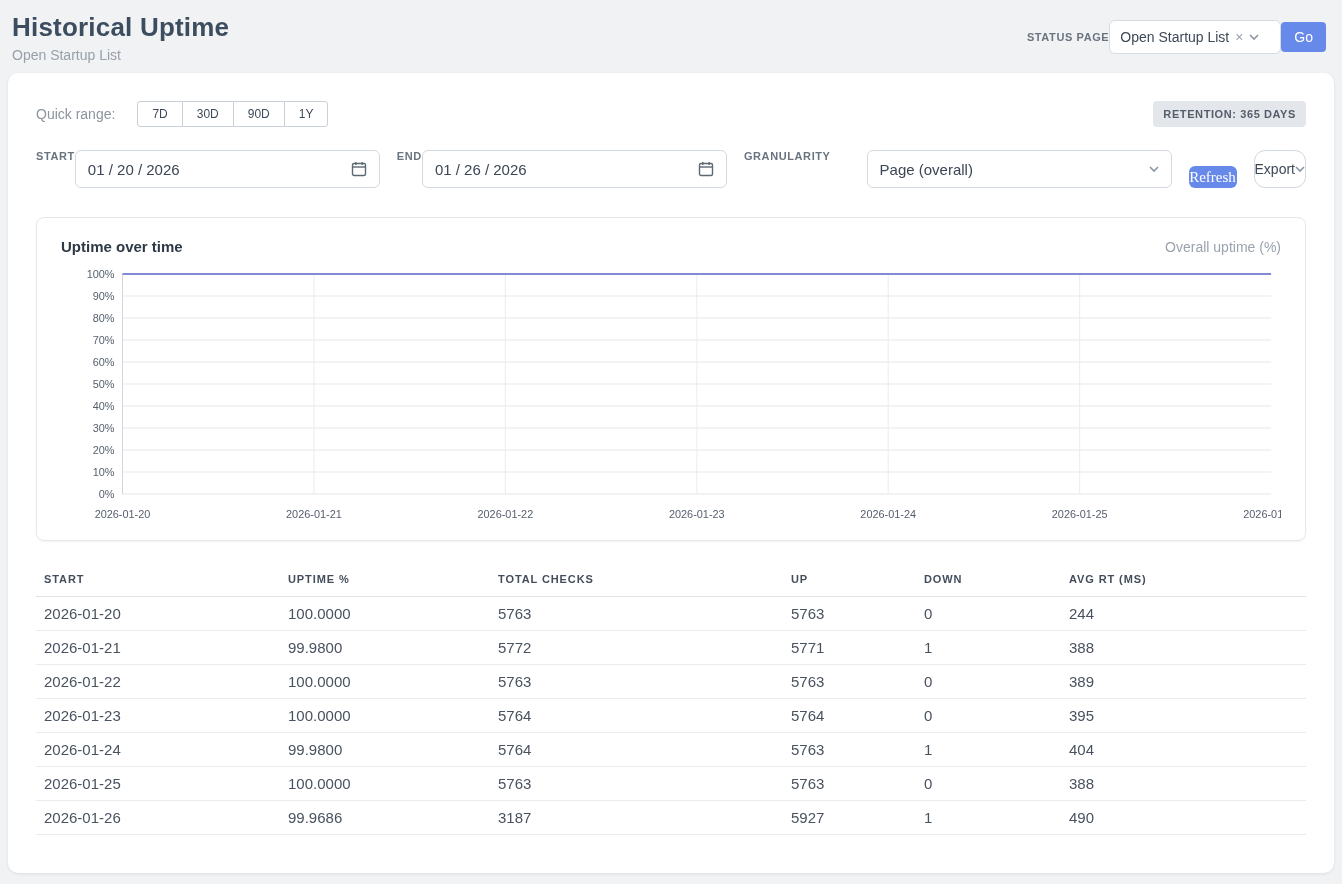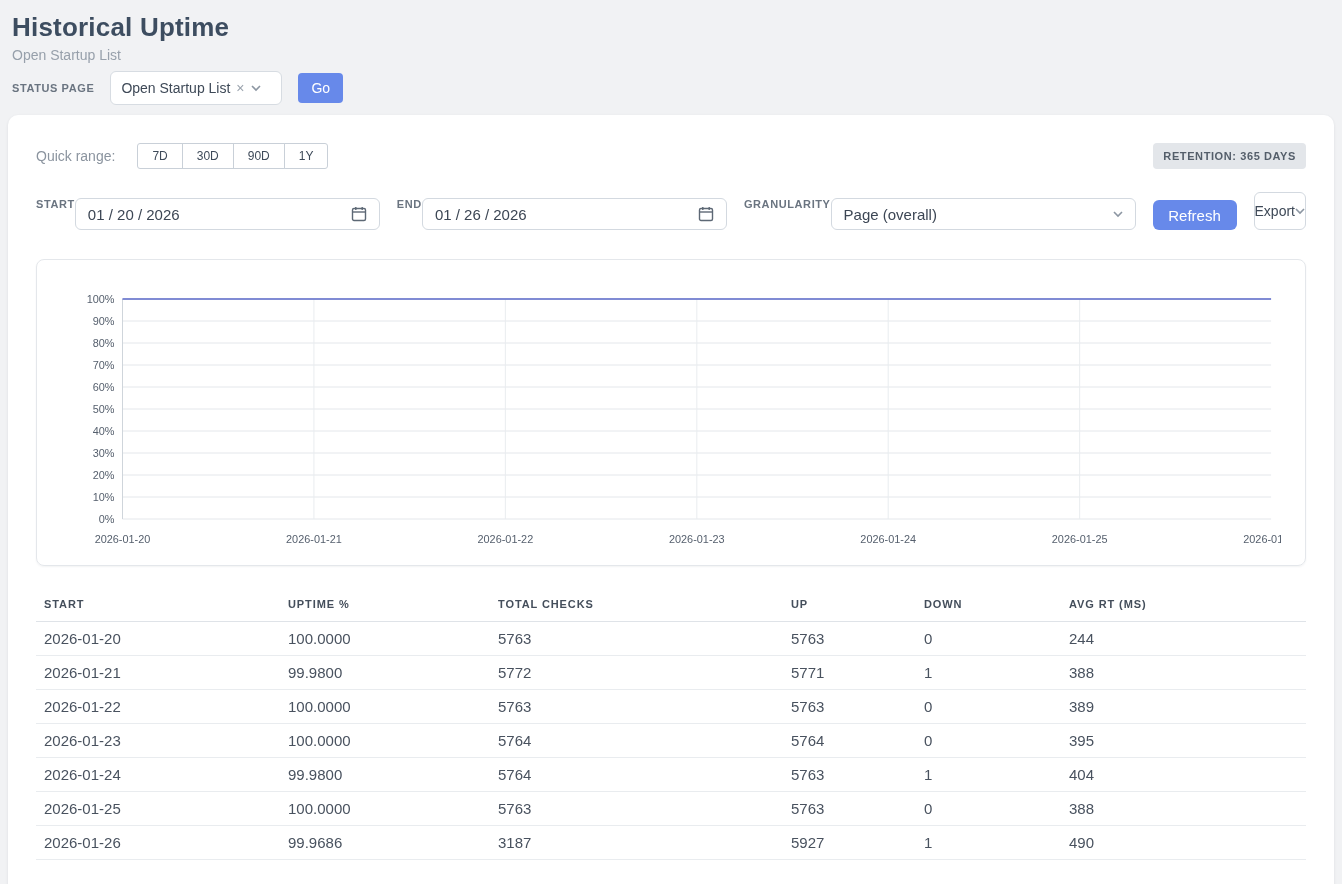--- a/index.html
+++ b/index.html
@@ -9,25 +9,24 @@
     font-family: "Liberation Sans", "DejaVu Sans", sans-serif;
     color: #3e4a59;
     overflow: hidden;
   }
   :root { --accent: #6789ea; --line: #5b6ac9; }
 
   
   .top-header {
     display: flex; justify-content: space-between; align-items: flex-start;
     padding: 12px 16px 10px 12px;
-    flex-direction: column;
   }
   .page-title { font-size: 26px; font-weight: 700; color: #3d4d60; letter-spacing: 0.2px; }
   .page-subtitle { font-size: 14px; color: #97a0ab; margin-top: 4px; }
-  .header-right { display: flex; align-items: center; gap: 16px; margin-top: 8px; }
+  .header-right { display: flex; align-items: center; margin-top: 8px; }
   .status-page-label { font-size: 11px; font-weight: 700; letter-spacing: 0.6px; color: #6a7480; }
   .select-box {
     display: flex; align-items: center; gap: 6px;
     background: #fff; border: 1px solid #d7dce2; border-radius: 6px;
     padding: 8px 10px; min-width: 172px; cursor: pointer; font-size: 14px; color: #3e4957;
   }
   .select-box .clear-x { color: #9aa3ad; font-size: 14px; line-height: 1; }
   .chevron { width: 10px; height: 10px; flex: 0 0 auto; }
   .chevron polyline { fill: none; stroke: #8c96a2; stroke-width: 1.6; }
   .go-btn {
@@ -59,33 +58,33 @@
   }
 
   
   .form-row { display: flex; align-items: flex-end; gap: 17px; margin-top: 23px; }
   .field-group { display: flex; flex-direction: row; }
   .field-label {
     font-size: 11px; font-weight: 700; letter-spacing: 0.6px; color: #6a7480; margin-bottom: 6px;
   }
   .input-like {
     display: flex; align-items: center; justify-content: space-between;
-    width: 305px; height: 32px; background: #fff;
+    width: 305px; height: 38px; background: #fff;
     border: 1px solid #d3d9e0; border-radius: 6px; padding: 0 12px;
     font-size: 15px; color: #3c4654; cursor: text;
   }
   .cal-icon { width: 16px; height: 16px; }
   .cal-icon rect, .cal-icon line { fill: none; stroke: #5d6875; stroke-width: 1.4; }
   .refresh-btn {
     background: var(--accent); color: #fff; border: none; border-radius: 6px;
-    width: 191px; height: 30px; font-size: 15px; cursor: pointer; font-family: Liberation Sans, sans-serif;
+    width: 191px; height: 22px; font-size: 15px; cursor: pointer; font-family: Liberation Serif, serif;
   }
   .export-btn {
     display: flex; align-items: center; justify-content: flex-start; gap: 0;
-    background: #fff; border: 1px solid #d3d9e0; border-radius: 6px;
+    background: #fff; border: 1px solid #d3d9e0; border-radius: 11px;
     width: 107px; height: 38px; font-size: 14px; color: #3e4957; cursor: pointer;
     font-family: inherit;
   }
 
   
   .chart-card {
     margin-top: 29px; border: 1px solid #e4e7eb; border-radius: 8px;
     box-shadow: 0 1px 2px rgba(40,50,70,0.06);
     padding: 20px 24px 14px 24px;
   }
@@ -164,37 +163,41 @@
         <svg class="cal-icon" viewBox="0 0 16 16">
           <rect x="1.5" y="2.5" width="13" height="12" rx="1.5"></rect>
           <line x1="1.5" y1="6" x2="14.5" y2="6"></line>
           <line x1="4.8" y1="1" x2="4.8" y2="4"></line>
           <line x1="11.2" y1="1" x2="11.2" y2="4"></line>
         </svg>
       </div>
     </div>
     <div class="field-group">
       <span class="field-label">GRANULARITY</span>
-      <div class="input-like" style="cursor:pointer;">
+      <div class="input-like" style="cursor:pointer;margin-left:36px;">
         <span>Page (overall)</span>
         <svg class="chevron" viewBox="0 0 10 10">
             <polyline points="1,3 5,7 9,3"></polyline>
           </svg>
       </div>
     </div>
     <button class="refresh-btn">Refresh</button>
     <button class="export-btn">
       <span>Export</span>
       <svg class="chevron" viewBox="0 0 10 10">
           <polyline points="1,3 5,7 9,3"></polyline>
         </svg>
     </button>
   </div>
 
   <div class="chart-card">
+    <div class="chart-head">
+      <span class="chart-title">Uptime over time</span>
+      <span class="chart-legend">Overall uptime (%)</span>
+    </div>
     <svg class="chart-svg" viewBox="0 0 1230 262" preserveAspectRatio="none">
         <line x1="62" y1="230" x2="1220" y2="230" stroke="#e4e7eb" stroke-width="1"></line>
         <text x="54" y="234" text-anchor="end" font-size="11" fill="#555f6d">0%</text>
         <line x1="62" y1="208" x2="1220" y2="208" stroke="#e4e7eb" stroke-width="1"></line>
         <text x="54" y="212" text-anchor="end" font-size="11" fill="#555f6d">10%</text>
         <line x1="62" y1="186" x2="1220" y2="186" stroke="#e4e7eb" stroke-width="1"></line>
         <text x="54" y="190" text-anchor="end" font-size="11" fill="#555f6d">20%</text>
         <line x1="62" y1="164" x2="1220" y2="164" stroke="#e4e7eb" stroke-width="1"></line>
         <text x="54" y="168" text-anchor="end" font-size="11" fill="#555f6d">30%</text>
         <line x1="62" y1="142" x2="1220" y2="142" stroke="#e4e7eb" stroke-width="1"></line>

